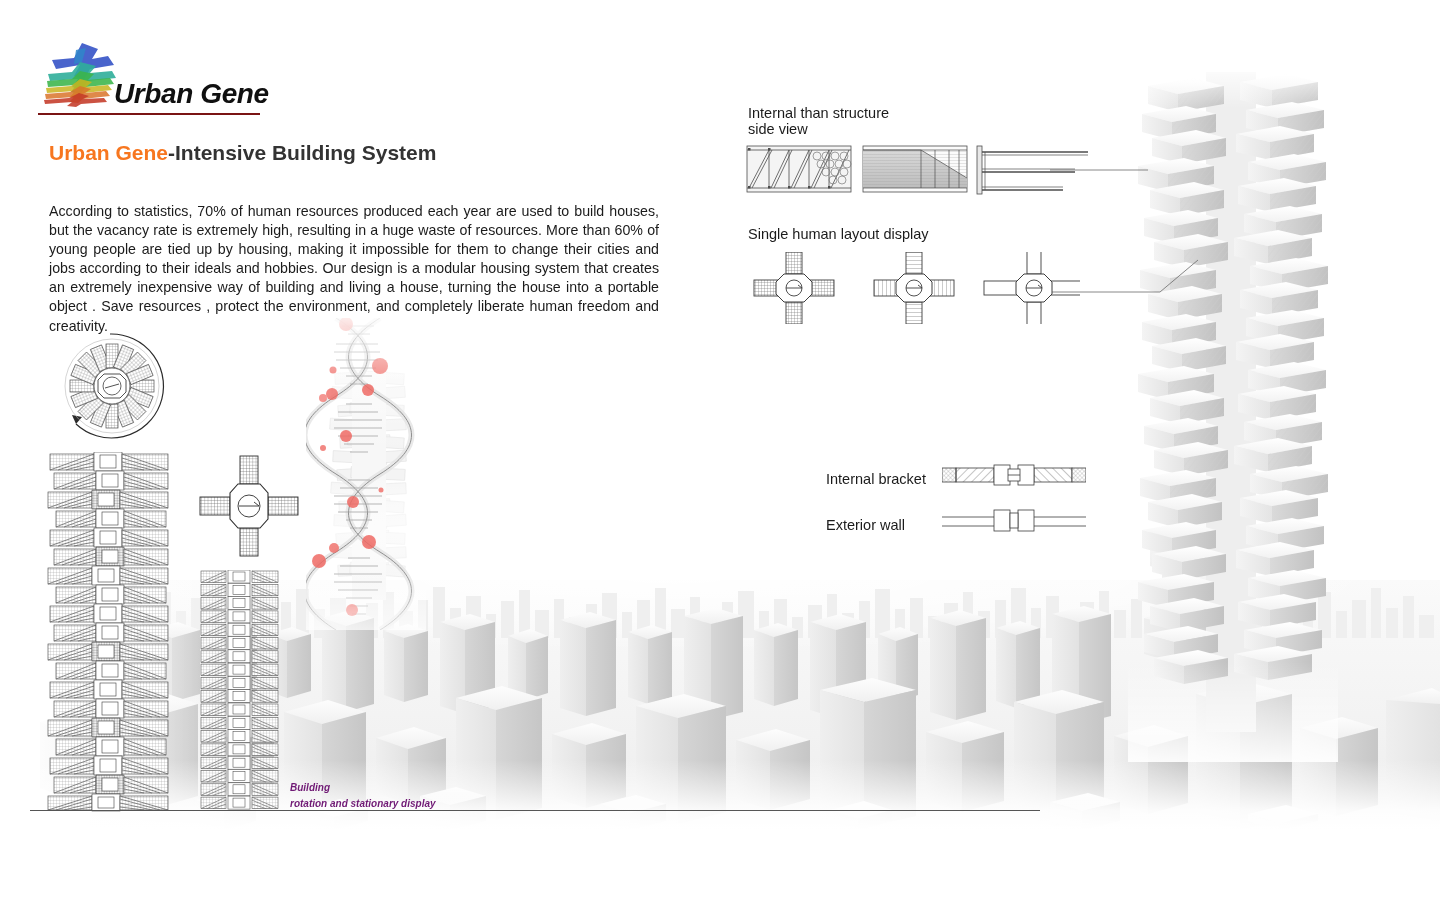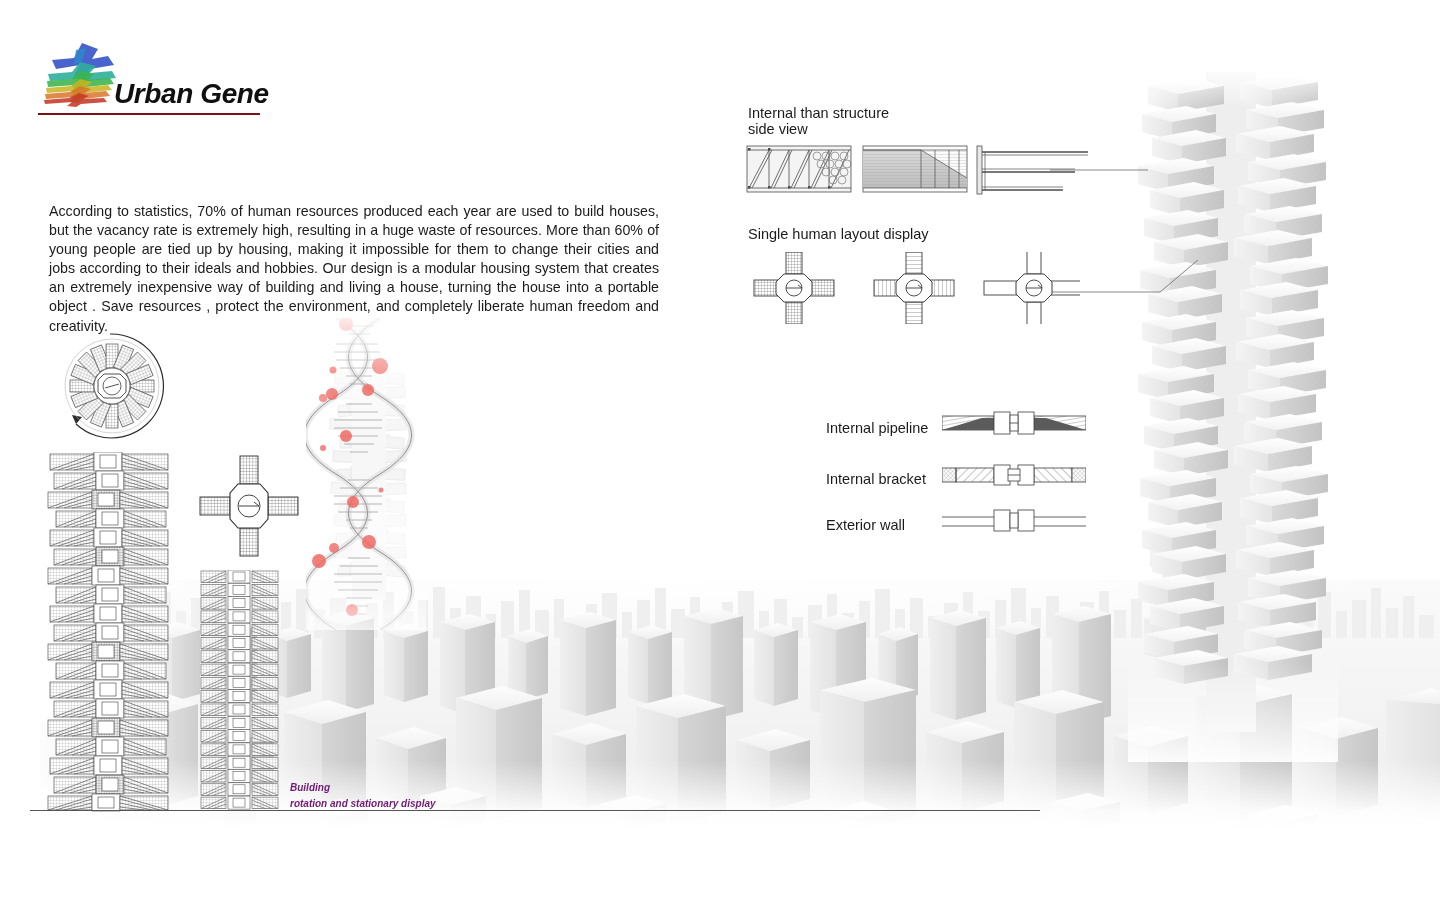--- a/index.html
+++ b/index.html
@@ -863,20 +863,23 @@
           <path d="M44 46 L55 49 L49 53 L70 51 L74 56 L47 59 L42 63 L33 62 L38 57 L10 59 L9 54 L34 52 Z" fill="#d9742a" opacity="0.85"></path>
 
           <path d="M43 53 L53 56 L47 59 L68 58 L71 62 L45 64 L40 67 L31 66 L36 62 L9 64 L8 60 L33 58 Z" fill="#c43a28" opacity="0.88"></path>
         </g>
       </svg>
     </div>
     <div id="logo-wordmark">Urban Gene</div>
     <div id="logo-rule"></div>
   </div>
 
+  <div id="title">
+    <span class="accent">Urban Gene</span><span>-Intensive Building System</span>
+  </div>
 
   <div id="body-text">According to statistics, 70% of human resources produced each year are used to build houses, but the vacancy rate is extremely high, resulting in a huge waste of resources. More than 60% of young people are tied up by housing, making it impossible for them to change their cities and jobs according to their ideals and hobbies.  Our  design is a modular  housing  system  that creates an extremely inexpensive way of building and living a house, turning the house into a portable object .  Save resources , protect the environment, and completely liberate human freedom and creativity.</div>
 
   <div class="section-heading" id="heading-frame">Internal than structure
 side view</div>
 
   <div class="panel" id="frame-diagrams">
     <svg width="345" height="58" viewBox="0 0 345 58">
       <defs>
         <linearGradient id="slabFill" x1="0" y1="0" x2="0" y2="1">
@@ -1014,42 +1017,20 @@
           <rect x="52" y="29" width="34" height="14"></rect>
         </g>
         <polygon points="26,22 46,22 54,30 54,42 46,50 26,50 18,42 18,30" fill="#ffffff" stroke-width="1"></polygon>
         <circle cx="36" cy="36" r="8" fill="#ffffff" stroke-width="0.9"></circle>
         <line x1="28" y1="36" x2="44" y2="36" stroke-width="0.9"></line>
         <line x1="40" y1="33" x2="44" y2="36" stroke-width="0.9"></line>
       </g>
     </svg>
   </div>
 
-  <div class="legend-row" id="legend-row-0">
-    <div class="legend-label">Internal pipeline</div>
-    <div class="legend-symbol">
-      <svg width="144" height="32" viewBox="0 0 144 32">
-        <defs>
-          <pattern id="pipeHatch" width="4" height="4" patternUnits="userSpaceOnUse" patternTransform="rotate(80)">
-            <line x1="0" y1="0" x2="0" y2="4" stroke="#6d6d6d" stroke-width="0.7"></line>
-          </pattern>
-        </defs>
-        <g stroke="#3d3d3d" stroke-width="0.8">
-          <rect x="0" y="7" width="52" height="14" fill="url(#pipeHatch)"></rect>
-          <polygon points="0,21 40,9 52,9 52,21" fill="#5b5b5b" stroke="none"></polygon>
-          <rect x="92" y="7" width="52" height="14" fill="url(#pipeHatch)"></rect>
-          <polygon points="144,21 104,9 92,9 92,21" fill="#5b5b5b" stroke="none"></polygon>
-          <rect x="52" y="3" width="16" height="22" fill="#ffffff"></rect>
-          <rect x="76" y="3" width="16" height="22" fill="#ffffff"></rect>
-          <rect x="68" y="6" width="8" height="16" fill="#ffffff"></rect>
-          <line x1="68" y1="14" x2="76" y2="14"></line>
-        </g>
-      </svg>
-    </div>
-  </div>
 
   <div class="legend-row" id="legend-row-2">
     <div class="legend-label">Exterior wall</div>
     <div class="legend-symbol">
       <svg width="144" height="32" viewBox="0 0 144 32">
         <g stroke="#3d3d3d" stroke-width="0.8" fill="none">
           <line x1="0" y1="11" x2="52" y2="11"></line>
           <line x1="0" y1="20" x2="52" y2="20"></line>
           <line x1="92" y1="11" x2="144" y2="11"></line>
           <line x1="92" y1="20" x2="144" y2="20"></line>

